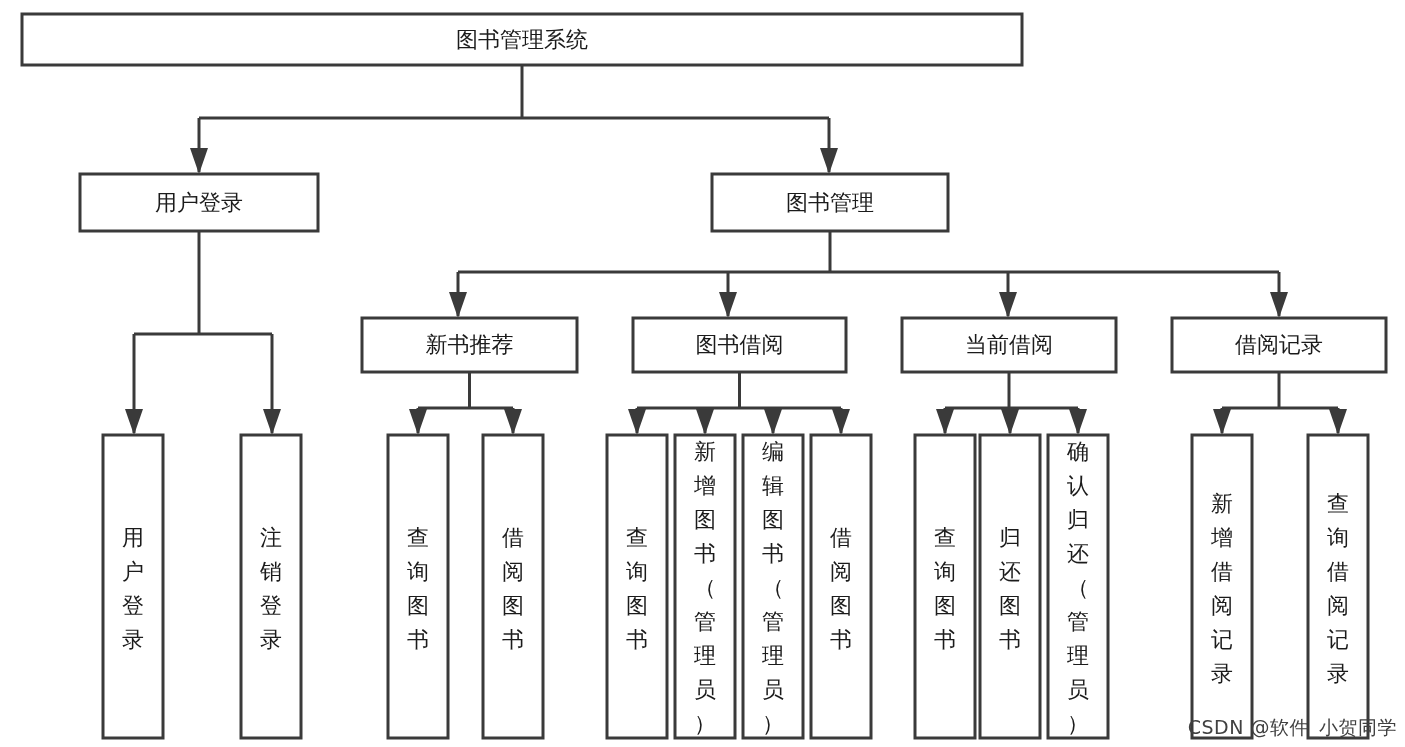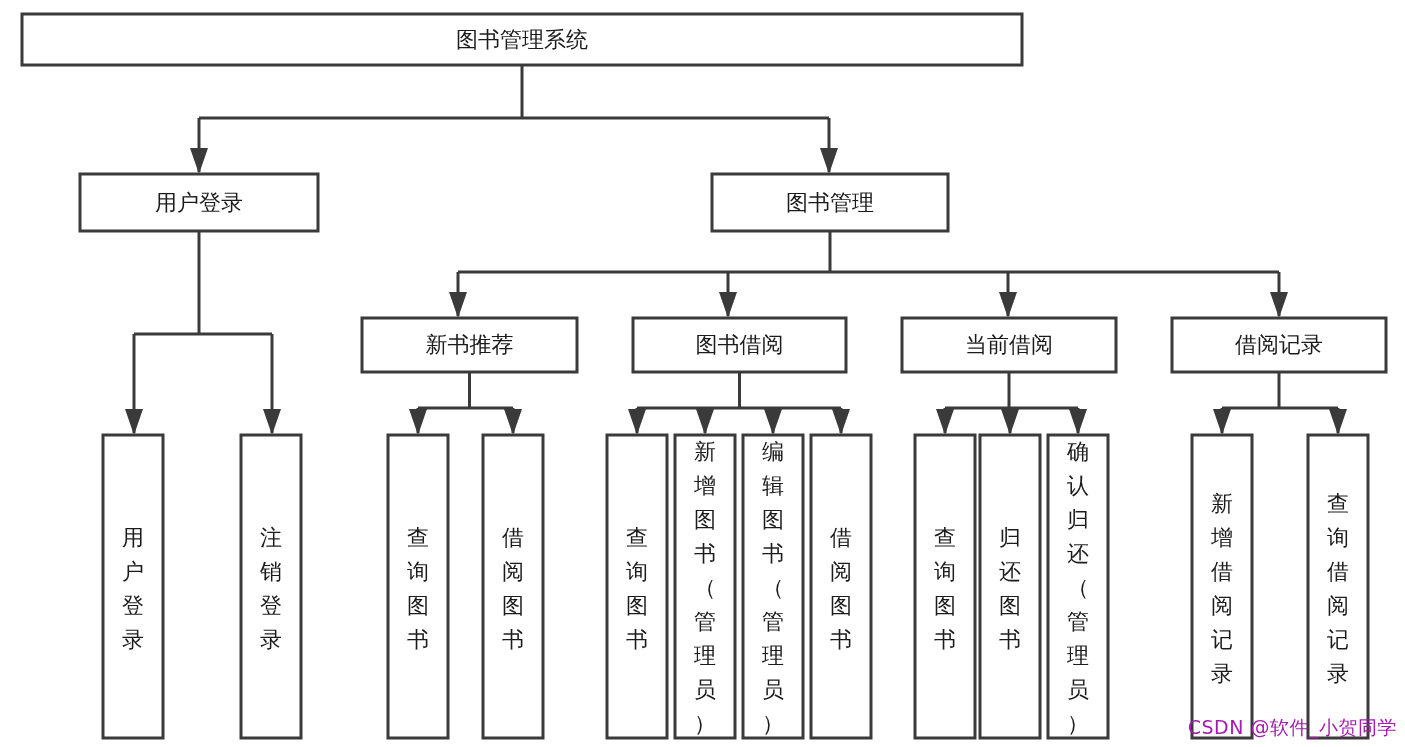--- a/index.html
+++ b/index.html
@@ -53,21 +53,21 @@
     font-size: 22px;
     fill: #1b1b1b;
     text-anchor: middle;
   }
   .watermark-text {
     position: absolute;
     right: 8px;
     bottom: 6px;
     font-family: "DejaVu Sans", "Liberation Sans", sans-serif;
     font-size: 19px;
-    color: #a21caf;
+    color: #404040;
     letter-spacing: 0.5px;
     white-space: nowrap;
     user-select: none;
   }
 </style>
 </head>
 <body>
 
 <div id="diagram-root">
 

